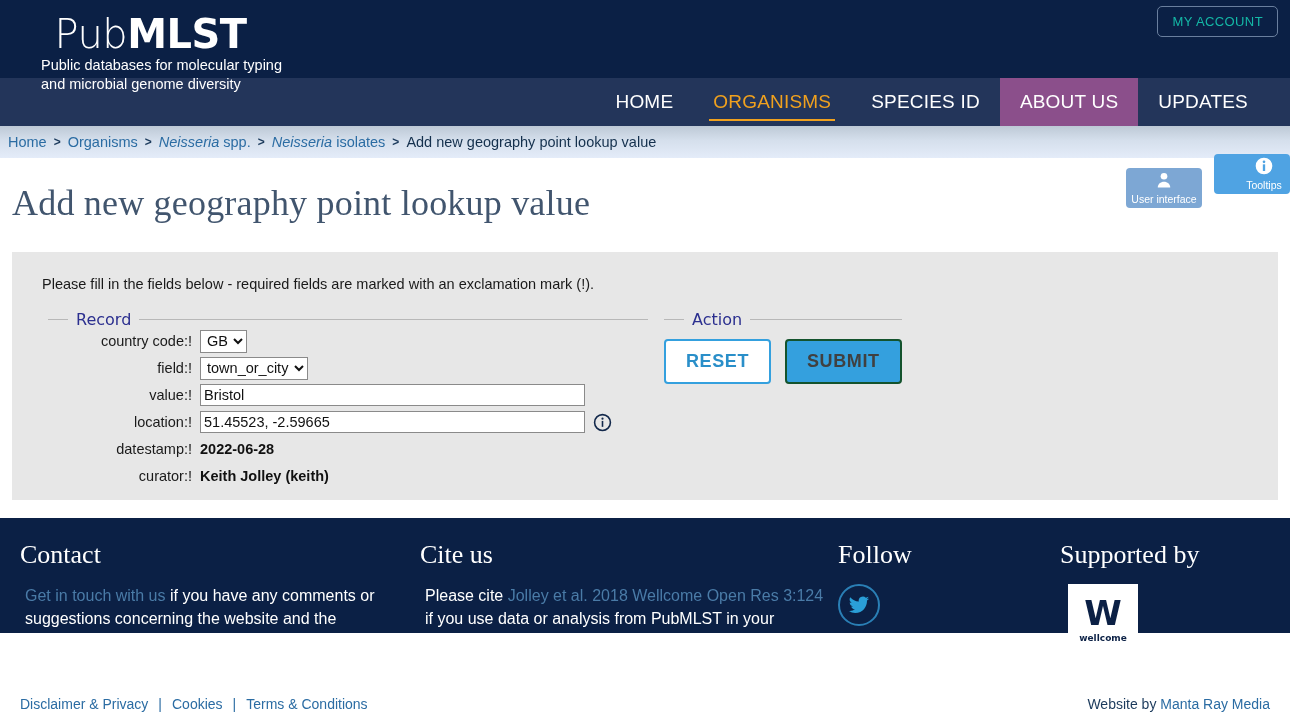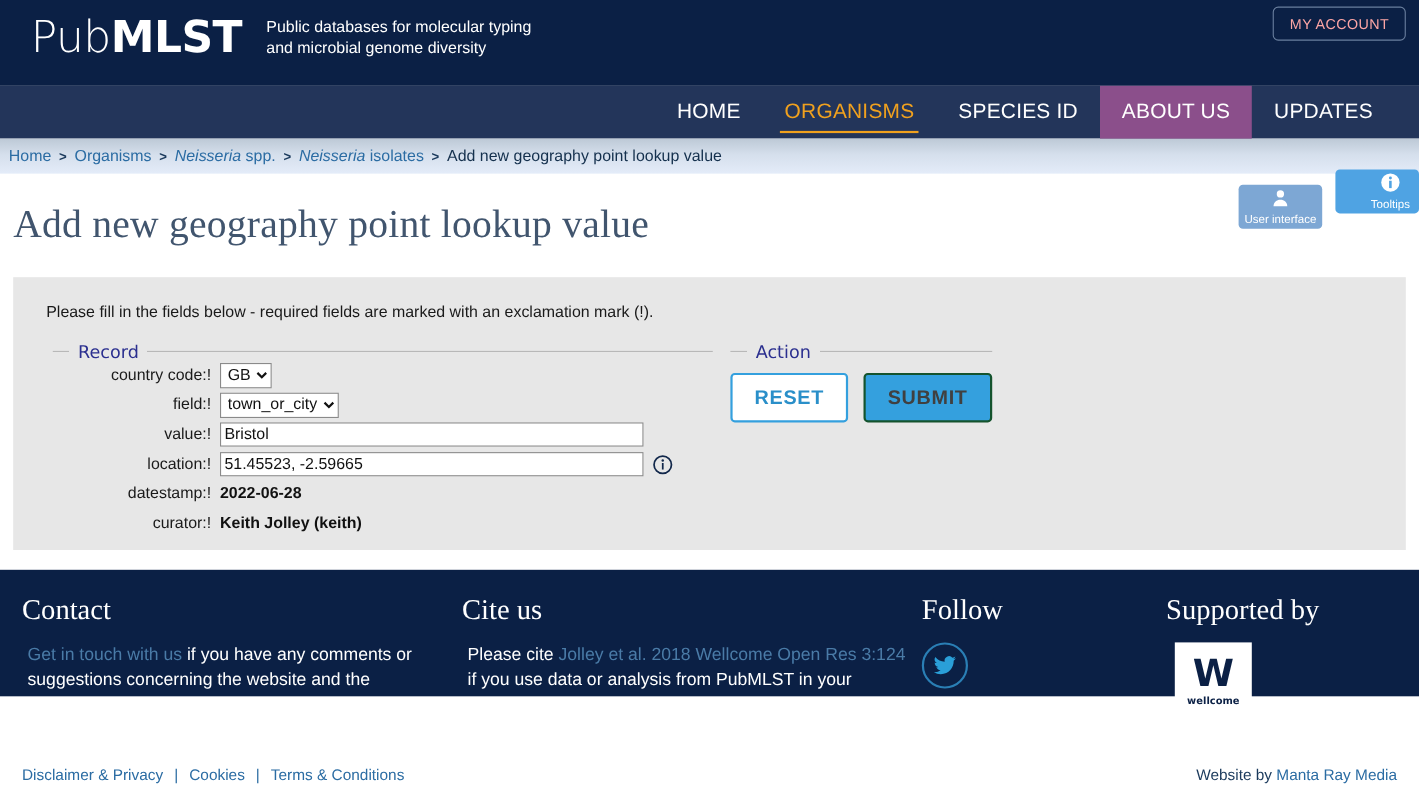--- a/index.html
+++ b/index.html
@@ -13,23 +13,24 @@
 
   
   .site-header {
     position: relative;
     height: 78px;
     background: #0b2045;
     padding: 0;
   }
   .logo-block {
     position: absolute;
-    left: 28px; top: 14px;
-    display: flex;
-    align-items: center;
+    left: 19px; top: 14px;
+    display: flex;
+    align-items: center;
+    flex-direction: column;
   }
   .logo-text {
     font-family: "DejaVu Sans", sans-serif;
     font-size: 40px;
     color: #ffffff;
     letter-spacing: -0.5px;
     line-height: 1;
     white-space: nowrap;
   }
   .logo-text .light { font-weight: 300; }
@@ -40,21 +41,21 @@
     font-size: 14.5px;
     line-height: 19px;
     font-weight: 400;
     padding-top: 2px;
   }
   .my-account-btn {
     position: absolute;
     right: 12px; top: 6px;
     border: 1px solid #6a7f9e;
     border-radius: 5px;
-    color: #fca5a5;
+    color: #14b8a6;
     background: transparent;
     font-size: 13px;
     letter-spacing: 0.4px;
     padding: 7px 14px 7px 15px;
     cursor: pointer;
     font-family: "Liberation Sans", sans-serif;
   }
 
   
   .main-nav {
@@ -157,21 +158,21 @@
   fieldset {
     border: none;
     border-top: 1px solid #b8b8b8;
     margin: 0; padding: 0;
     position: absolute;
   }
   fieldset legend {
     color: #2b2f8f;
     font-size: 16px;
     padding: 0 8px;
-    margin-left: 15px;
+    margin-left: 20px;
     font-family: "DejaVu Sans", sans-serif;
   }
   #record-fieldset { left: 20px; top: 0; width: 600px; }
   #action-fieldset { left: 636px; top: 0; width: 228px; }
 
   .field-line {
     display: flex;
     align-items: center;
     margin-bottom: 3px;
     height: 24px;

